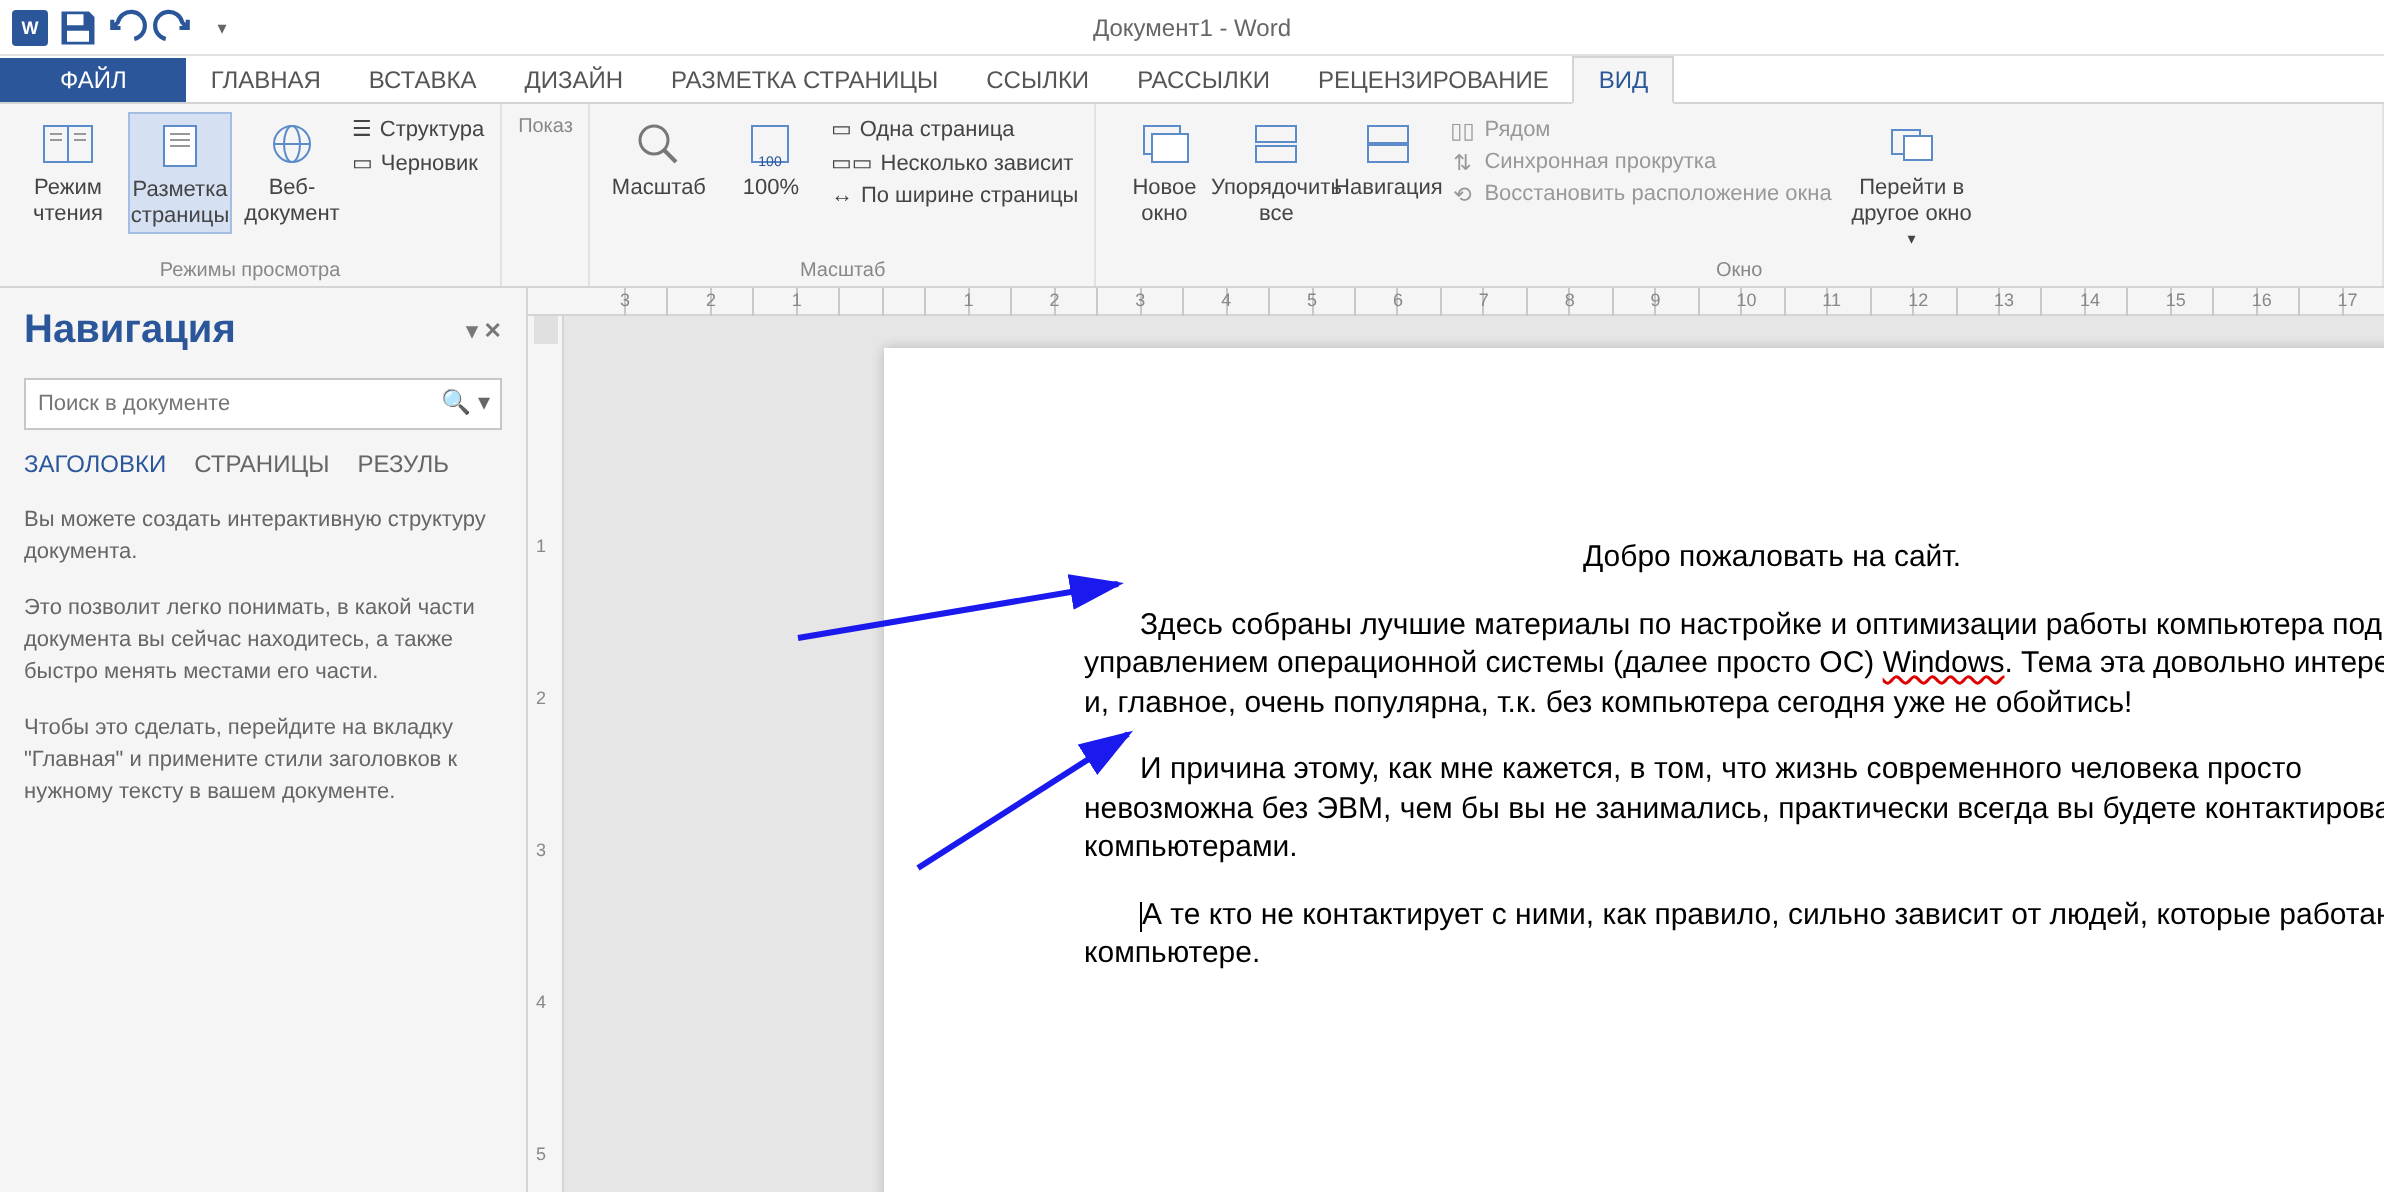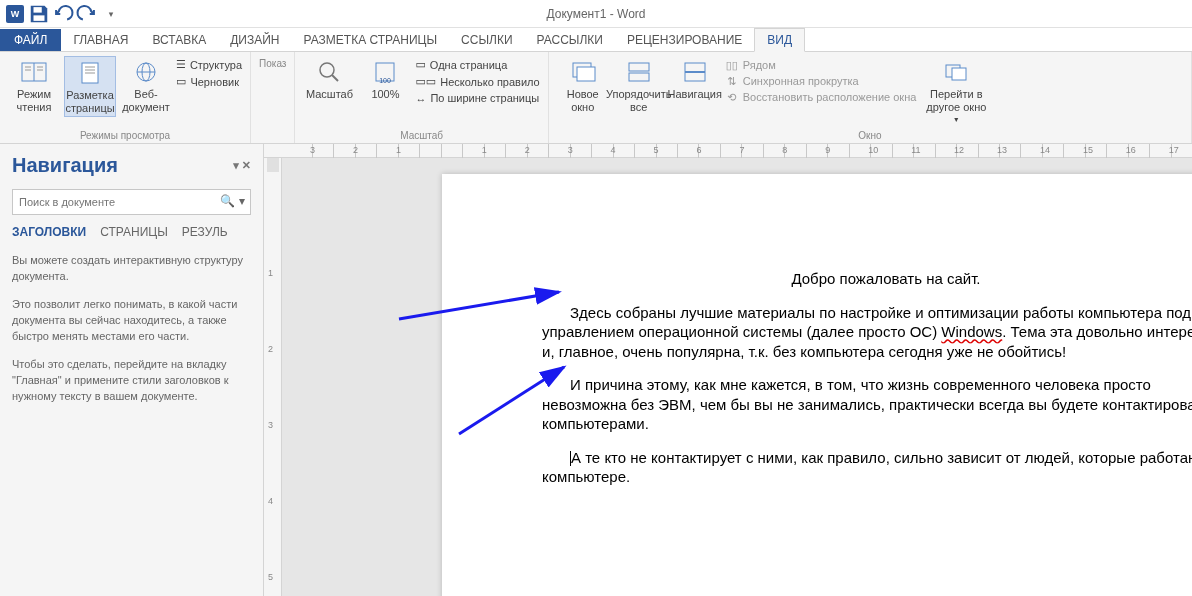--- a/index.html
+++ b/index.html
@@ -8,21 +8,21 @@
 
 .titlebar { height: 28px; background: #fff; display: flex; align-items: center; position: relative; border-bottom: 1px solid #e1e1e1; }
 .qat { display: flex; align-items: center; gap: 2px; padding-left: 4px; }
 .qat-item { width: 22px; height: 22px; display: flex; align-items: center; justify-content: center; }
 .word-logo { width: 18px; height: 18px; background: #2b579a; color: #fff; font-size: 9px; font-weight: bold; display: flex; align-items: center; justify-content: center; border-radius: 2px; }
 .title-text { position: absolute; left: 50%; transform: translateX(-50%); font-size: 12px; color: #666; }
 
 
 .ribbon-tabs { height: 24px; background: #fff; display: flex; align-items: flex-end; border-bottom: 1px solid #d4d4d4; }
 .tab { padding: 4px 12px; font-size: 12px; text-transform: uppercase; color: #555; cursor: pointer; }
-.tab.file { background: #2b579a; color: #fff; padding: 4px 14px; }
+.tab.file { background: #2b579a; color: #fff; padding: 4px 30px; }
 .tab.active { border: 1px solid #d4d4d4; border-bottom: 1px solid #f5f5f5; background: #f5f5f5; color: #2b579a; margin-bottom: -1px; }
 
 
 .ribbon { height: 92px; background: #f5f5f5; border-bottom: 1px solid #d4d4d4; display: flex; }
 .group { border-right: 1px solid #e1e1e1; display: flex; flex-direction: column; padding: 4px 8px 2px 8px; }
 .group-body { flex: 1; display: flex; align-items: flex-start; gap: 4px; }
 .group-label { text-align: center; font-size: 10px; color: #888; padding-top: 2px; }
 .big-btn { display: flex; flex-direction: column; align-items: center; justify-content: flex-start; width: 52px; padding: 2px 2px; font-size: 11px; line-height: 1.15; text-align: center; gap: 2px; cursor: pointer; }
 .big-btn.selected { background: #d5e1f2; border: 1px solid #a3bde3; }
 .big-btn .ico { width: 32px; height: 28px; display: flex; align-items: center; justify-content: center; }
@@ -35,21 +35,21 @@
 
 
 .main { display: flex; height: calc(596px - 28px - 24px - 92px); }
 .nav-pane { width: 264px; background: #f5f5f5; border-right: 1px solid #d4d4d4; padding: 10px 12px; position: relative; }
 .nav-title { font-size: 20px; color: #2b579a; font-weight: 700; margin-bottom: 12px; display: flex; justify-content: space-between; align-items: center; }
 .nav-close { font-size: 11px; color: #777; cursor: pointer; }
 .nav-search { width: 100%; height: 26px; border: 1px solid #c7c7c7; background: #fff; padding: 0 24px 0 6px; font-size: 11px; position: relative; }
 .search-wrap { position: relative; margin-bottom: 10px; }
 .search-wrap .sico { position: absolute; right: 6px; top: 5px; color: #666; }
 .nav-tabs { display: flex; gap: 14px; font-size: 12px; margin-bottom: 14px; color: #666; }
-.nav-tab.active { color: #2b579a; font-weight: 700; text-transform: uppercase; }
+.nav-tab.active { color: #2b579a; font-weight: 400; text-transform: uppercase; }
 .nav-tab { text-transform: uppercase; cursor: pointer; }
 .nav-help { font-size: 11px; color: #666; line-height: 1.45; }
 .nav-help p { margin-bottom: 12px; }
 
 
 .doc-area { flex: 1; background: #e6e6e6; position: relative; overflow: hidden; }
 .ruler-v { position: absolute; left: 0; top: 14px; bottom: 0; width: 18px; background: #f5f5f5; border-right: 1px solid #d4d4d4; }
 .ruler-v::before { content: ""; position: absolute; left: 3px; top: 0; width: 12px; height: 14px; background: #e0e0e0; }
 .ruler-h { position: absolute; left: 0; right: 0; top: 0; height: 14px; background: #f5f5f5; border-bottom: 1px solid #d4d4d4; font-size: 8px; color: #888; }
 .ruler-h .ticks { position: absolute; left: 48px; right: 0; top: 0; height: 14px; display: flex; }
@@ -182,21 +182,21 @@
           </div>
         <span>100%</span>
       </div>
       <div class="check-col">
         <div class="chk">
             <span class="sico">▭</span>
             <span>Одна страница</span>
           </div>
         <div class="chk">
             <span class="sico">▭▭</span>
-            <span>Несколько правило</span>
+            <span>Несколько зависит</span>
           </div>
         <div class="chk">
             <span class="sico">↔</span>
             <span>По ширине страницы</span>
           </div>
       </div>
     </div>
     <div class="group-label">Масштаб</div>
   </div>
 

